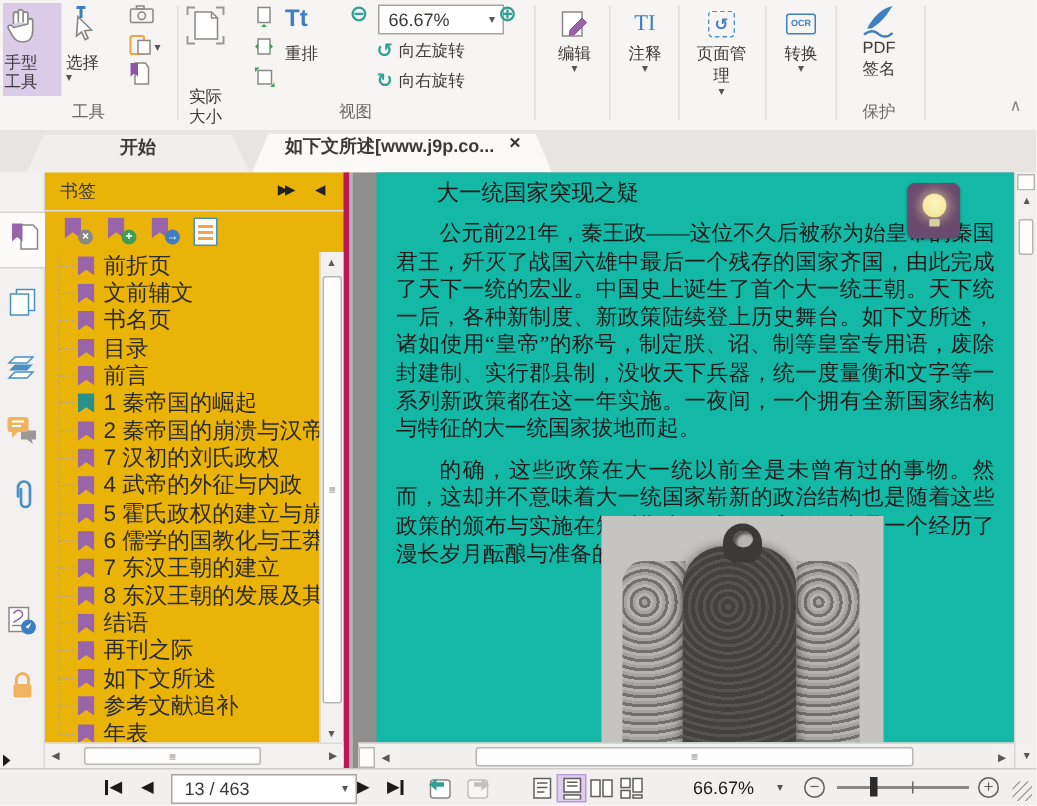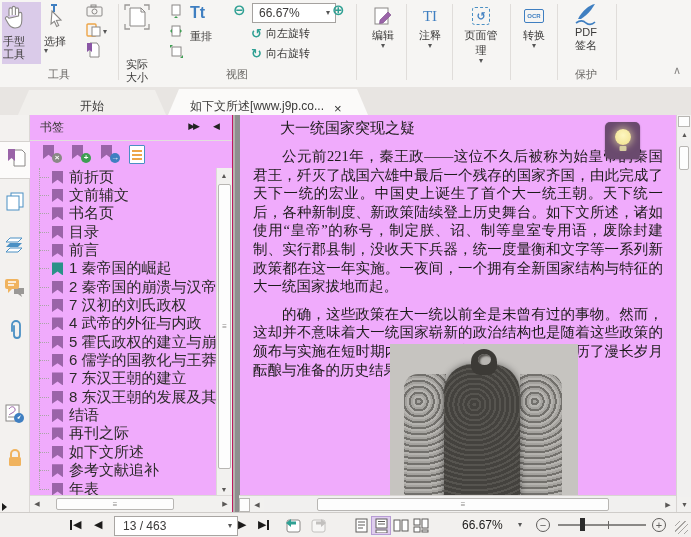--- a/index.html
+++ b/index.html
@@ -21,33 +21,33 @@
   .magni{position:absolute;font-size:15px;font-weight:bold;color:#2fa093;line-height:16px;}
   .rotrow{position:absolute;display:flex;align-items:center;gap:4px;font-size:11px;}
   .rot-g{color:#2fa093;font-size:13px;font-weight:bold;line-height:12px;}
   .bigdd{position:absolute;display:flex;flex-direction:column;align-items:center;font-size:11px;}
   .bigdd .ic{height:24px;display:flex;align-items:center;justify-content:center;}
   .ribbon-collapse{position:absolute;right:10px;top:64px;font-size:11px;color:#8a8886;}
   .ocr-badge{border:1px solid #3f7fc1;border-radius:2px;color:#3f7fc1;font-size:6px;font-weight:bold;padding:3px 2px;letter-spacing:0;}
 
   
   .tabbar{position:absolute;top:87px;left:0;width:691px;height:28px;background:#e8e5e2;}
-  .tab{position:absolute;clip-path:polygon(11px 0,calc(100% - 11px) 0,100% 100%,0 100%);display:flex;align-items:flex-end;justify-content:center;font-size:12px;color:#3b3a39;}
+  .tab{position:absolute;clip-path:polygon(11px 0,calc(100% - 11px) 0,100% 100%,0 100%);display:flex;align-items:flex-start;justify-content:center;font-size:12px;color:#3b3a39;font-weight:bold;}
   .tab-start{left:18px;top:3px;width:148px;height:25px;background:#f1efec;}
   .tab-doc{left:168px;top:2px;width:200px;height:26px;background:#fbfaf9;justify-content:flex-start;padding-left:22px;box-sizing:border-box;}
   .tab-close{margin-left:10px;font-size:13px;color:#333;line-height:12px;}
 
   
   .main{position:absolute;top:115px;left:0;width:691px;height:397px;}
   
   .navstrip{position:absolute;left:0;top:0;width:30px;height:397px;background:#f3f1ef;border-right:1px solid #dbd8d5;box-sizing:border-box;}
   .navslot{position:absolute;left:0;width:30px;height:36px;display:flex;align-items:center;justify-content:center;}
   .navslot.active{background:#fcfbfa;border-top:1px solid #d5d2cf;border-bottom:1px solid #d5d2cf;width:31px;}
   
-  .panel{position:absolute;left:30px;top:0;width:203px;height:397px;background:#f0abfc;border-right:1px solid #be185d;box-sizing:border-box;}
+  .panel{position:absolute;left:30px;top:0;width:203px;height:397px;background:#eab308;border-right:4px solid #be185d;box-sizing:border-box;}
   .panel-header{position:absolute;left:0;top:0;right:0;height:25px;border-bottom:1px solid #e2dfdc;display:flex;align-items:center;font-size:12px;padding-left:10px;}
   .ph-ic{position:absolute;top:6px;font-size:9px;color:#222;}
   .panel-toolbar{position:absolute;left:0;top:25px;right:0;height:28px;display:flex;align-items:center;gap:9px;padding-left:12px;}
   .flag{width:11px;height:14px;clip-path:polygon(0 0,100% 0,100% 100%,50% 70%,0 100%);background:#9a64a8;position:relative;flex:none;}
   .flag.selected{background:#2a9188;}
   .tool-flag{position:relative;width:20px;height:18px;}
   .tool-flag .flag{position:absolute;left:1px;top:0;}
   .badge{position:absolute;right:0;bottom:0;width:10px;height:10px;border-radius:50%;color:#fff;font-size:8px;line-height:10px;text-align:center;font-weight:bold;}
   .badge.gray{background:#8a8886;} .badge.green{background:#3f9e53;} .badge.blue{background:#3f7fc1;}
   .pagelines{width:14px;height:17px;background:#fff;border:1px solid #4a90c4;border-radius:1px;position:relative;}
@@ -61,21 +61,21 @@
   
   .scroll{background:#f2f1ef;position:absolute;}
   .sbtn{position:absolute;display:flex;align-items:center;justify-content:center;font-size:7px;color:#5a5856;background:#f2f1ef;}
   .thumb{position:absolute;background:#fdfdfd;border:1px solid #b8b6b3;box-sizing:border-box;display:flex;align-items:center;justify-content:center;font-size:8px;color:#8a8886;border-radius:2px;}
   .p-vscroll{right:0;top:53px;width:15px;bottom:16px;border-left:1px solid #dcdad7;}
   .p-hscroll{left:0;right:0;bottom:0;height:16px;border-top:1px solid #dcdad7;}
   
   .splitter{position:absolute;left:233px;top:0;width:2px;height:397px;background:#b5b2af;}
   
   .docarea{position:absolute;left:235px;top:0;width:441px;height:397px;background:#8e8e8e;}
-  .page{position:absolute;left:5px;top:0;right:0;height:380px;background:#f0abfc;overflow:hidden;
+  .page{position:absolute;left:16px;top:0;right:0;height:380px;background:#14b8a6;overflow:hidden;
         font-family:"Liberation Serif","DejaVu Serif",serif;color:#1c1b1a;}
   .doc-title{margin:4px 0 0 40px;font-size:15px;}
   .page p{margin:9px 13px 0 13px;font-size:14.5px;line-height:18.6px;text-align:justify;text-indent:2em;}
   
   .photo{position:absolute;left:150px;top:229px;width:188px;height:151px;background:#c6c4c0;overflow:hidden;}
   .photo .sideband{position:absolute;top:30px;bottom:-4px;width:42px;opacity:.95;
      background:repeating-radial-gradient(circle at 35% 22%, #a3a19d 0 2px, #6e6c68 2px 4px, #b4b2ae 4px 6px);}
   .photo .sb-l{left:14px;border-radius:14px 0 0 0;}
   .photo .sb-r{right:16px;border-radius:0 14px 0 0;}
   .photo .core{position:absolute;left:54px;right:58px;top:20px;bottom:-4px;background:#44423e;border-radius:28px 28px 0 0;

